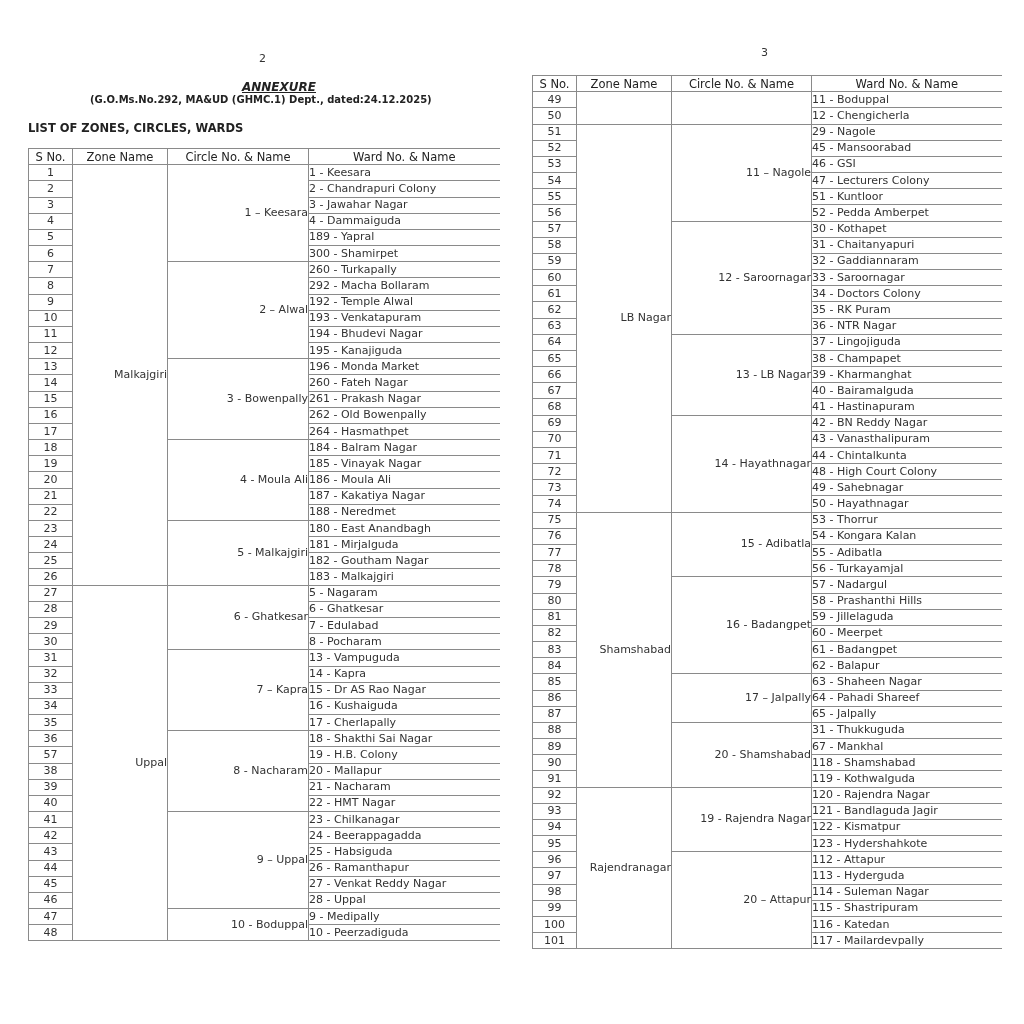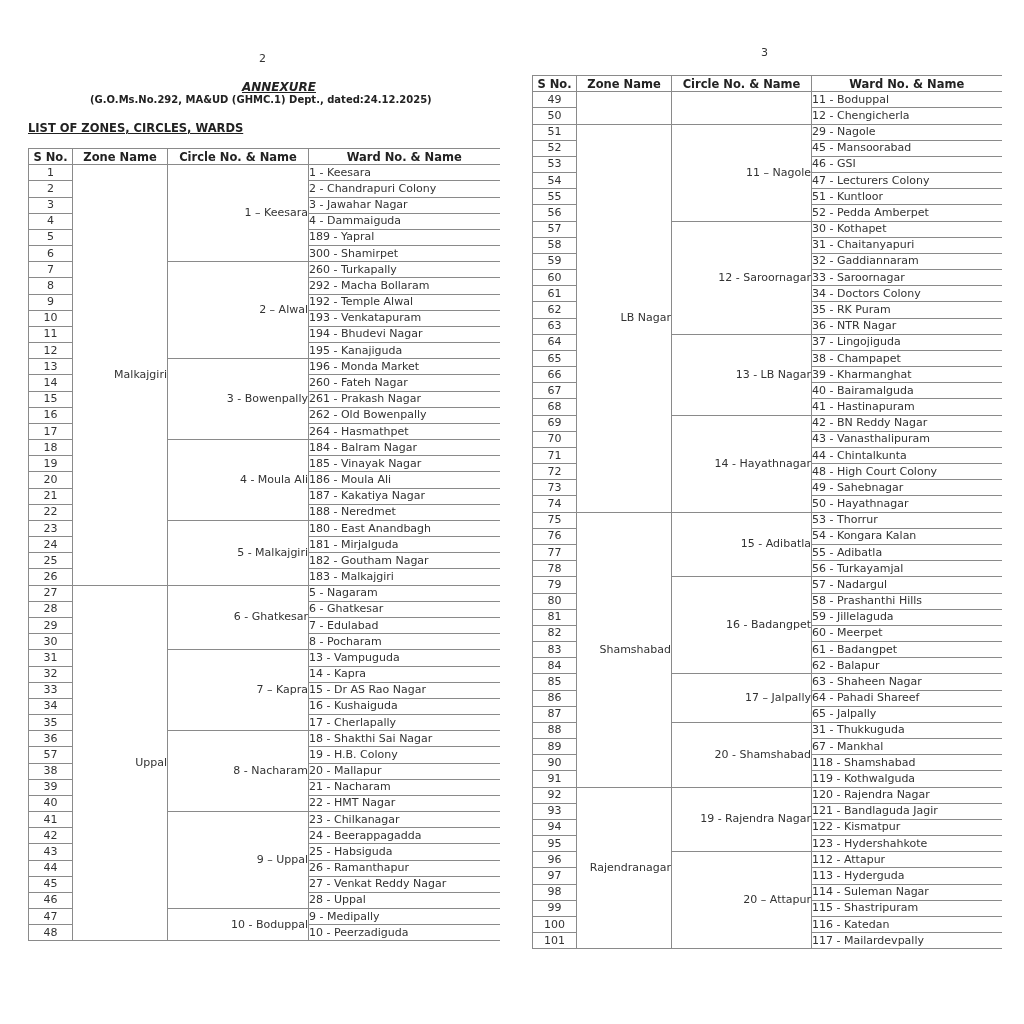--- a/index.html
+++ b/index.html
@@ -17,42 +17,42 @@
     position: absolute; left: 0; width: 530px; top: 80px; text-align: center;
     font-weight: bold; font-size: 12px; text-decoration: underline; color: #222;
     padding-left: 28px; box-sizing: border-box; font-style: italic;
   }
   .annex-sub {
     position: absolute; left: 90px; top: 94px;
     font-weight: bold; font-size: 10px; color: #222; white-space: nowrap;
   }
   .list-title {
     position: absolute; left: 28px; top: 121px;
-    font-weight: bold; font-size: 11.5px; text-decoration: underline; color: #222;
+    font-weight: bold; font-size: 11.5px; color: #222;
   }
   table.wards {
     position: absolute; border-collapse: collapse; table-layout: fixed;
     font-size: 11px;
   }
   #table-left { left: 28px; top: 148px; }
   #table-right { left: 532px; top: 75px; }
   table.wards col.c-sno { width: 44px; }
   table.wards col.c-zone { width: 95px; }
   table.wards col.c-circle { width: 141px; }
   table.wards col.c-ward { width: 191px; }
   #table-right col.c-sno { width: 44px; }
   #table-right col.c-zone { width: 95px; }
   #table-right col.c-circle { width: 140px; }
   #table-right col.c-ward { width: 190px; }
   table.wards th, table.wards td {
     height: 16.18px; padding: 0; box-sizing: border-box;
     border: 1px solid #8a8a8a; line-height: 14px; white-space: nowrap; overflow: hidden;
   }
   table.wards th {
-    font-weight: bold; font-size: 11.5px; text-align: center; color: #222;
+    font-weight: normal; font-size: 11.5px; text-align: center; color: #222;
   }
   table.wards th.h-ward, table.wards td.ward { border-right: none; }
   td.sno { text-align: center; color: #333; }
   td.zone, td.circle { text-align: right; vertical-align: middle; color: #333; }
   td.ward { text-align: left; padding-left: 5px; color: #333; }
 </style>
 </head>
 <body>
 
 <div class="page-num" id="pn-left">2</div>

